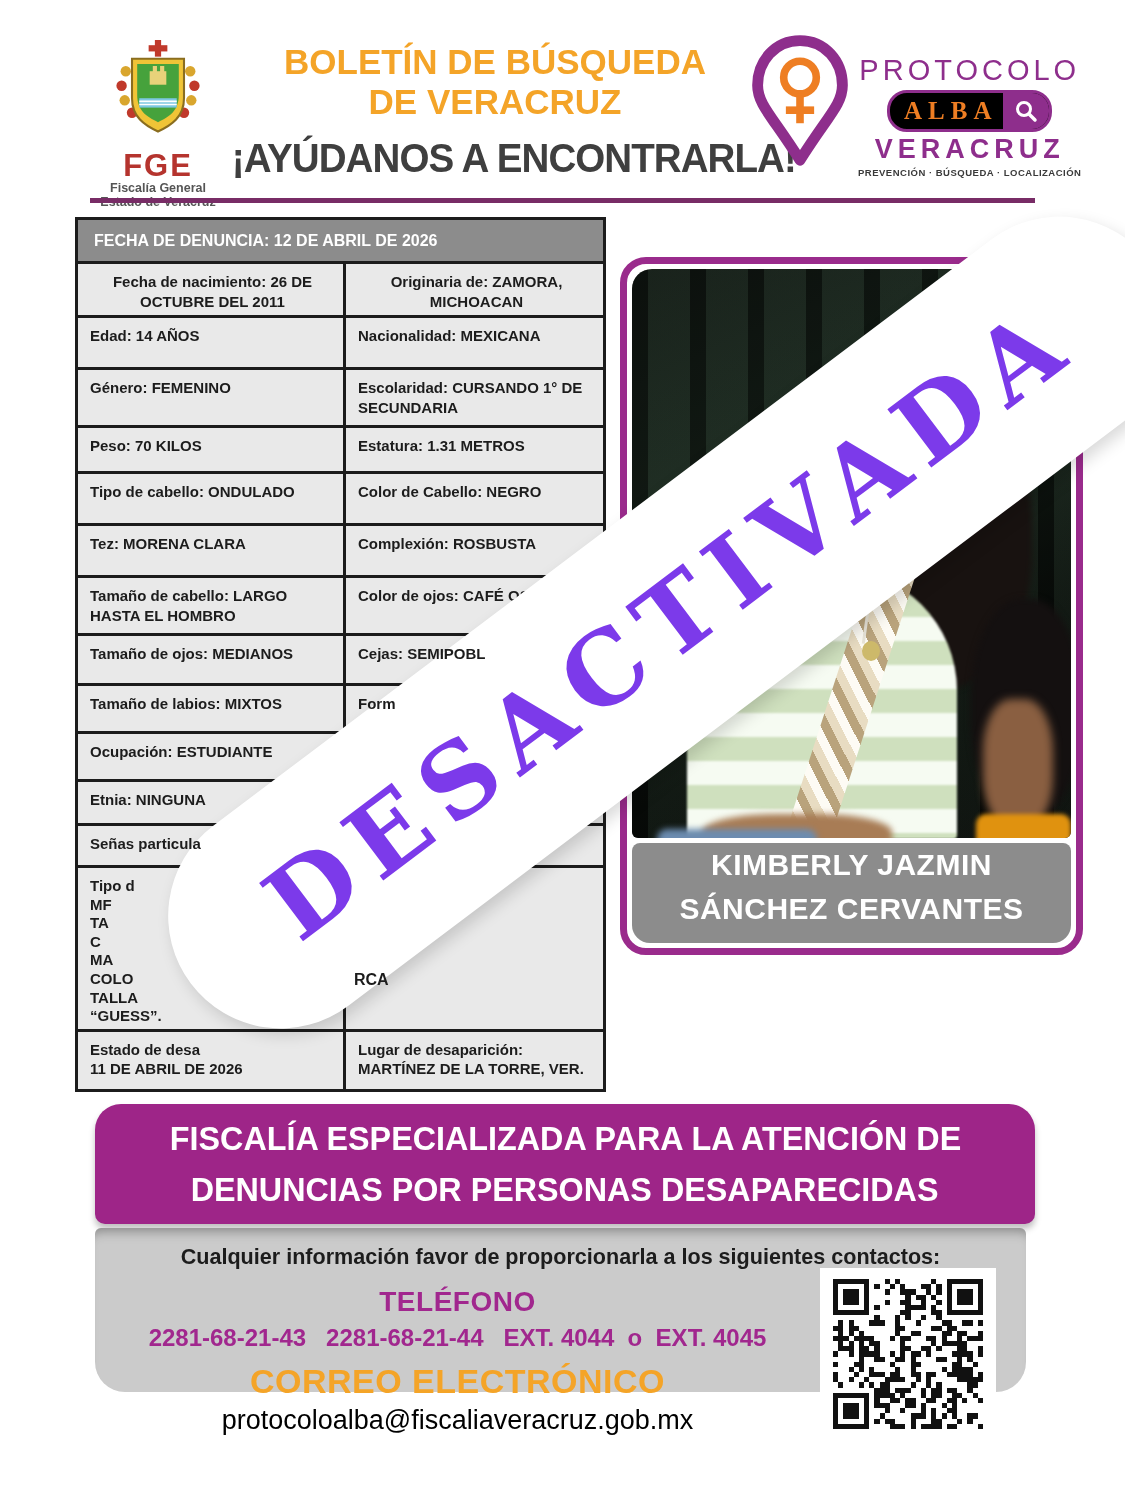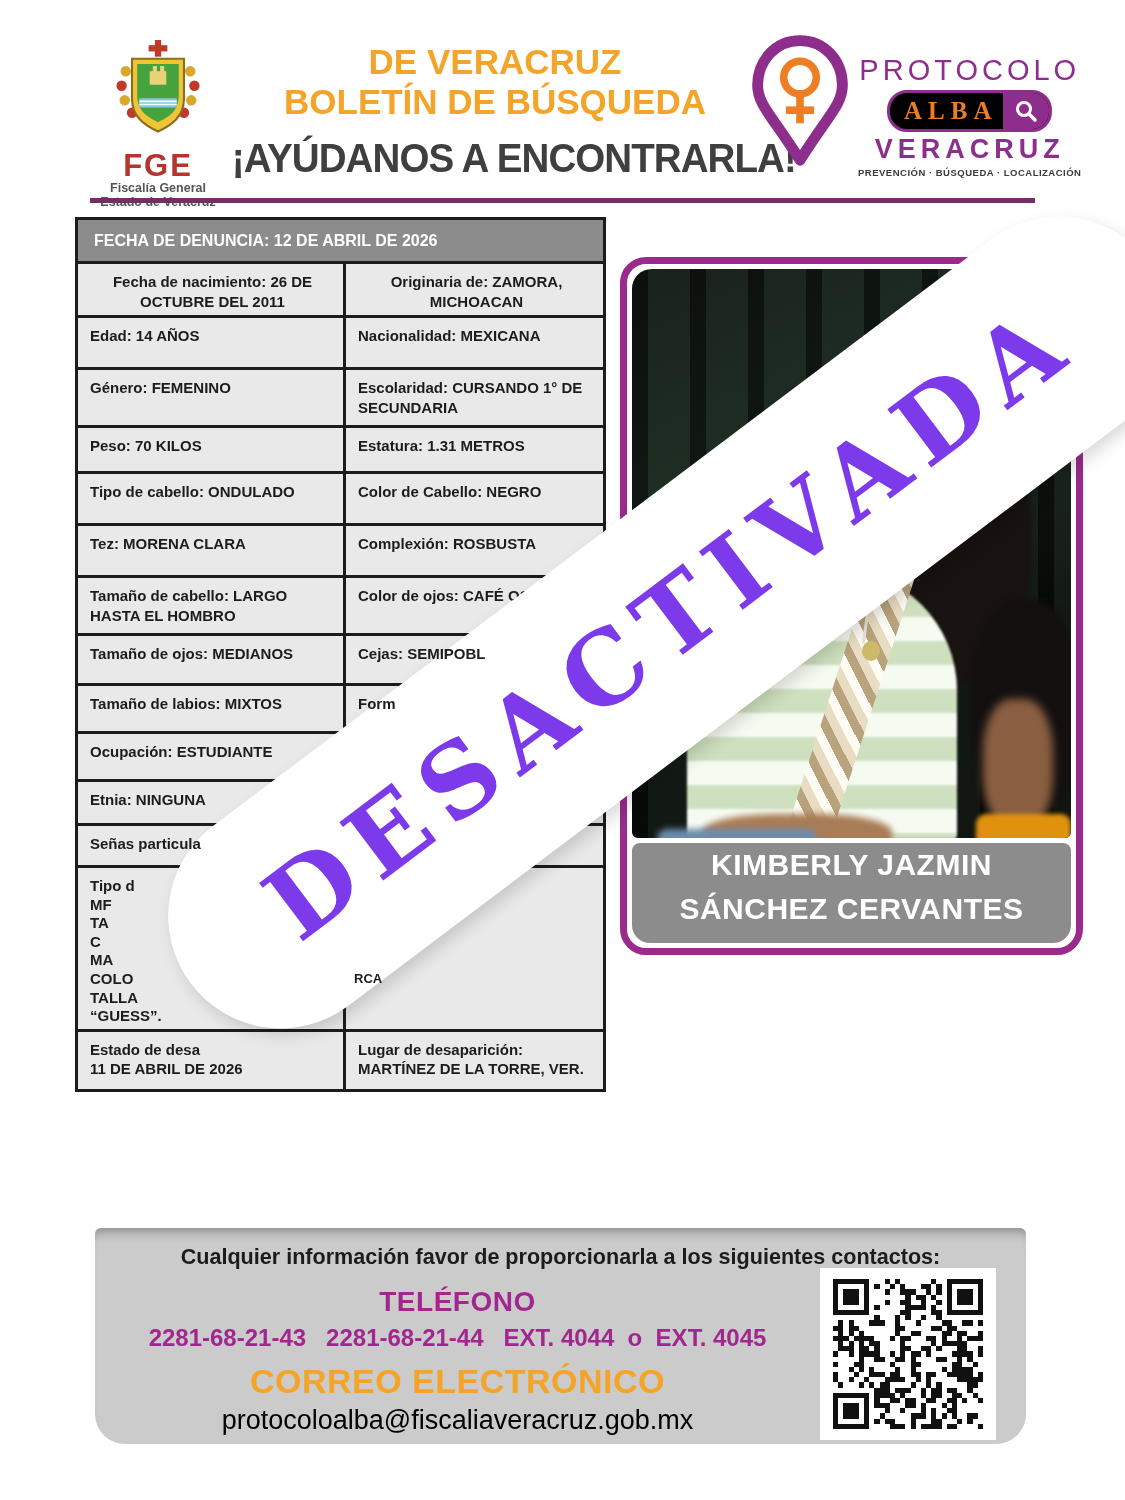--- a/index.html
+++ b/index.html
@@ -27,21 +27,21 @@
 
   
   table.case{position:absolute;left:75px;top:217px;width:531px;border-collapse:collapse;table-layout:fixed;}
   table.case td{border:3px solid #1c1c1c;background:#e9e9e9;vertical-align:top;
                 padding:8px 8px 4px 12px;font-size:15px;font-weight:bold;line-height:1.3;color:#1c1c1c;}
   table.case tr.hdr td{background:#8c8c8c;color:#fff;font-size:16px;padding-top:11px;padding-left:16px;}
   .cellspan{background:none;}
   .above{position:relative;z-index:45;}
   td.bigleft{position:relative;}
   .clo-line{height:18.6px;}
-  .ca-frag{position:absolute;left:354px;top:971px;font-size:13px;font-weight:bold;z-index:45;}
+  .ca-frag{position:absolute;left:354px;top:971px;font-size:16px;font-weight:bold;z-index:45;}
 
   
   .photo-frame{position:absolute;left:620px;top:257px;width:463px;height:698px;box-sizing:border-box;
                background:#fff;border:7px solid var(--frame-purple);border-radius:26px;padding:5px;
                display:flex;flex-direction:column;gap:5px;z-index:10;}
   .photo{flex:1;border-radius:20px 20px 6px 6px;position:relative;overflow:hidden;
          background:linear-gradient(155deg,#131a15 0%,#1c2a20 35%,#0b100c 70%,#080a08 100%);}
   .gate{position:absolute;inset:0;background:repeating-linear-gradient(90deg,rgba(0,0,0,.4) 0 16px,rgba(60,80,65,.15) 16px 58px);}
   .hair{position:absolute;left:200px;top:120px;width:200px;height:300px;background:#181210;border-radius:45%;filter:blur(3px);}
   .skin-neck{position:absolute;left:130px;top:230px;width:150px;height:100px;background:#b5895f;border-radius:50%;filter:blur(4px);}
@@ -64,21 +64,21 @@
              transform:rotate(-37deg);z-index:40;display:flex;align-items:center;justify-content:center;
              box-shadow:0 8px 16px rgba(0,0,0,.15);}
   .watermark span{font-family:"DejaVu Serif",serif;font-weight:bold;font-size:100px;letter-spacing:14px;
                   color:var(--wm-purple);white-space:nowrap;transform:translateY(-2px);}
 
   
   .banner{position:absolute;left:95px;top:1104px;width:940px;height:120px;background:var(--banner-purple);
           border-radius:26px 26px 10px 10px;display:flex;flex-direction:column;align-items:center;justify-content:center;
           color:#fff;font-weight:bold;font-size:34px;line-height:1.5;box-shadow:0 5px 6px rgba(0,0,0,.25);}
   .banner div{transform:scaleX(.95);white-space:nowrap;}
-  .contact{position:absolute;left:95px;top:1228px;width:931px;height:216px;background:#cbcbcb;
+  .contact{position:absolute;left:95px;top:1228px;width:931px;height:164px;background:#cbcbcb;
            border-radius:6px 6px 30px 30px;box-shadow:inset 0 12px 12px -9px rgba(0,0,0,.35);}
   .intro{position:absolute;left:0;top:16px;width:100%;text-align:center;font-size:22px;font-weight:bold;color:#1c1c1c;
          transform:scaleX(.98);}
   .c-left{position:absolute;left:0;top:44px;width:725px;text-align:center;}
   .tel-label{font-size:28px;font-weight:bold;color:var(--phone-magenta);margin-top:14px;letter-spacing:.5px;}
   .tel-nums{font-size:24px;font-weight:bold;color:var(--phone-magenta);margin-top:6px;white-space:pre;}
   .mail-label{font-size:34px;font-weight:bold;color:var(--orange);margin-top:10px;letter-spacing:.5px;}
   .mail{font-size:27px;color:#000000;margin-top:4px;}
   .qr{position:absolute;left:725px;top:40px;width:176px;height:172px;background:#fff;display:flex;
       align-items:center;justify-content:center;}
@@ -107,22 +107,22 @@
         <rect x="47" y="25" width="4" height="6" fill="#e8d27a"></rect>
       <rect x="27" y="56" width="36" height="9" fill="#7ec8e3"></rect>
       <path d="M27,59 h36 M27,62 h36" stroke="#ffffff" stroke-width="1.5"></path>
     </svg>
     <div class="fge-acronym">FGE</div>
     <div class="fge-sub">Fiscalía General</div>
     <div class="fge-sub">Estado de Veracruz</div>
   </div>
 
   <div class="titles">
+    <div class="t1">BOLETÍN DE BÚSQUEDA</div>
     <div class="t1">DE VERACRUZ</div>
-    <div class="t1">BOLETÍN DE BÚSQUEDA</div>
     <div class="t2">¡AYÚDANOS A ENCONTRARLA!</div>
   </div>
 
   <div class="alba">
     <svg width="100" height="135" viewBox="0 0 92 124">
       <path d="M46 6 C23 6 7 25 7 47 c0 18 14 29 39 69 c25-40 39-51 39-69 C85 25 69 6 46 6 Z" fill="#ffffff" stroke="#8e2e8c" stroke-width="10" stroke-linejoin="round"></path>
       <g stroke="#ee7e23" stroke-width="7" fill="none">
         <circle cx="46" cy="40" r="15"></circle>
         <line x1="46" y1="55" x2="46" y2="82"></line>
         <line x1="33" y1="70" x2="59" y2="70"></line>
@@ -251,20 +251,24 @@
     <div class="namebar">
       <div>KIMBERLY JAZMIN</div>
       <div>SÁNCHEZ CERVANTES</div>
     </div>
   </div>
 
   <div class="watermark">
     <span>DESACTIVADA</span>
   </div>
 
+  <div class="banner">
+    <div>FISCALÍA ESPECIALIZADA PARA LA ATENCIÓN DE</div>
+    <div>DENUNCIAS POR PERSONAS DESAPARECIDAS</div>
+  </div>
 
   <div class="contact">
     <div class="intro">Cualquier información favor de proporcionarla a los siguientes contactos:</div>
     <div class="c-left">
       <div class="tel-label">TELÉFONO</div>
       <div class="tel-nums">2281-68-21-43   2281-68-21-44   EXT. 4044  o  EXT. 4045</div>
       <div class="mail-label">CORREO ELECTRÓNICO</div>
       <div class="mail">protocoloalba@fiscaliaveracruz.gob.mx</div>
     </div>
     <div class="qr">

